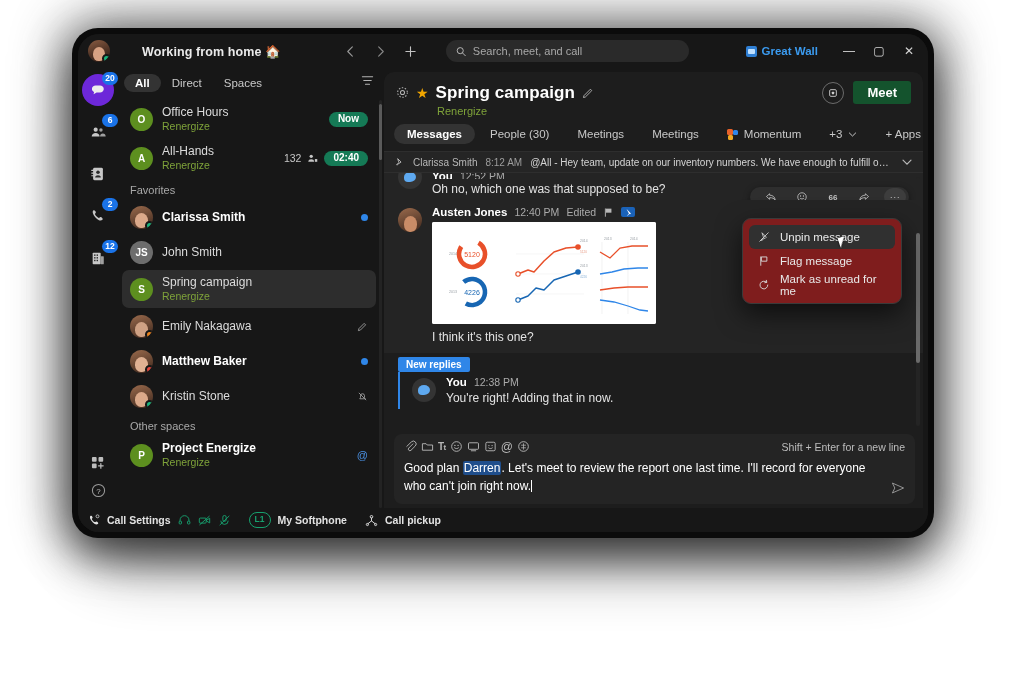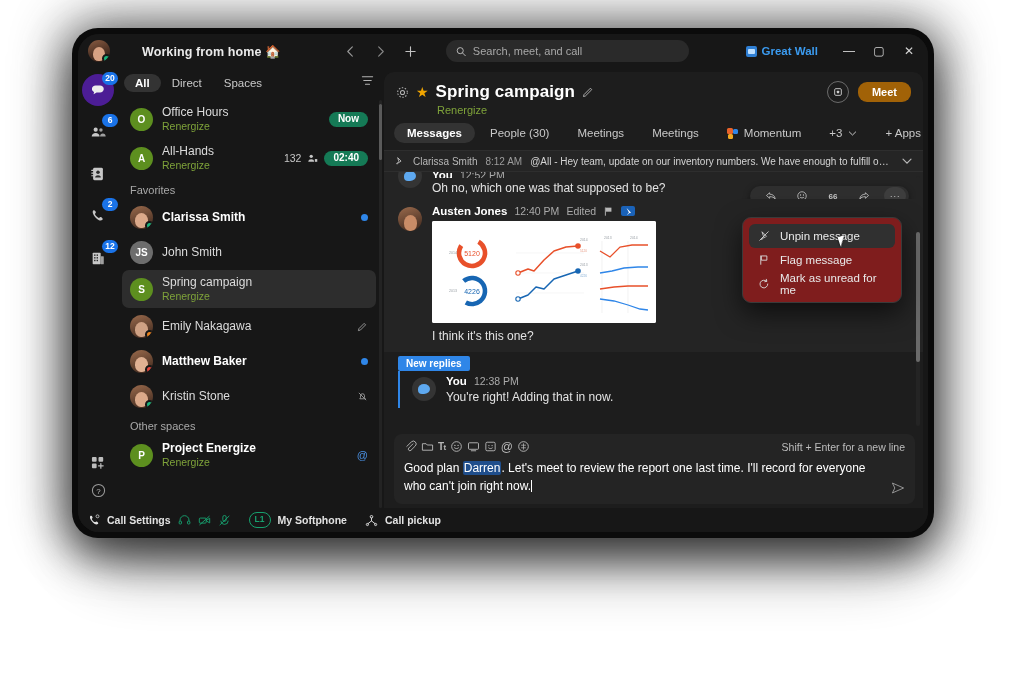--- a/index.html
+++ b/index.html
@@ -128,21 +128,21 @@
     display: flex; flex-direction: column; align-items: center;
     padding-top: 6px;
   }
   .railitem {
     position: relative;
     width: 32px; height: 32px; border-radius: 50%;
     display: flex; align-items: center; justify-content: center;
     margin-bottom: 10px; cursor: pointer;
     color: #cfcfcf;
   }
-  .railitem.active { background: #4c1d95; }
+  .railitem.active { background: #6d28d9; }
   .badge {
     position: absolute; top: -2px; right: -4px;
     min-width: 16px; height: 13px; padding: 0 3px;
     background: #1a73e8; color: #fff;
     border-radius: 7px; font-size: 8.5px; font-weight: 700;
     display: flex; align-items: center; justify-content: center;
     line-height: 1;
   }
   .rail-bottom { margin-top: auto; padding-bottom: 10px; display:flex; flex-direction:column; align-items:center; gap:12px; }
 
@@ -235,22 +235,22 @@
   .sptitle { color:#fff; font-size:17px; font-weight:600; letter-spacing:.1px; }
   .pencil { color:#b5b5b5; font-size:12px; cursor:pointer; }
   .hdr-right { margin-left:auto; display:flex; align-items:center; gap:9px; }
   .circbtn {
     width:22px; height:22px; border-radius:50%;
     border:1px solid #6c6c6c; color:#cfcfcf;
     display:flex; align-items:center; justify-content:center;
     font-size:10px; cursor:pointer; background:transparent;
   }
   .meetbtn {
-    background:#a16207; color:#fff; font-size:11px; font-weight:700;
-    border:none; border-radius:9px; padding:4px 14px; cursor:pointer;
+    background:#14532d; color:#fff; font-size:13px; font-weight:700;
+    border:none; border-radius:3px; padding:4px 14px; cursor:pointer;
     font-family: inherit;
   }
   .subtitle { color:#7fa33a; font-size:11px; margin: 1px 0 0 41px; }
 
   .tabs {
     display:flex; align-items:center; gap:2px;
     padding: 7px 12px 7px 10px;
   }
   .tab {
     padding: 4px 13px; border-radius: 13px;

